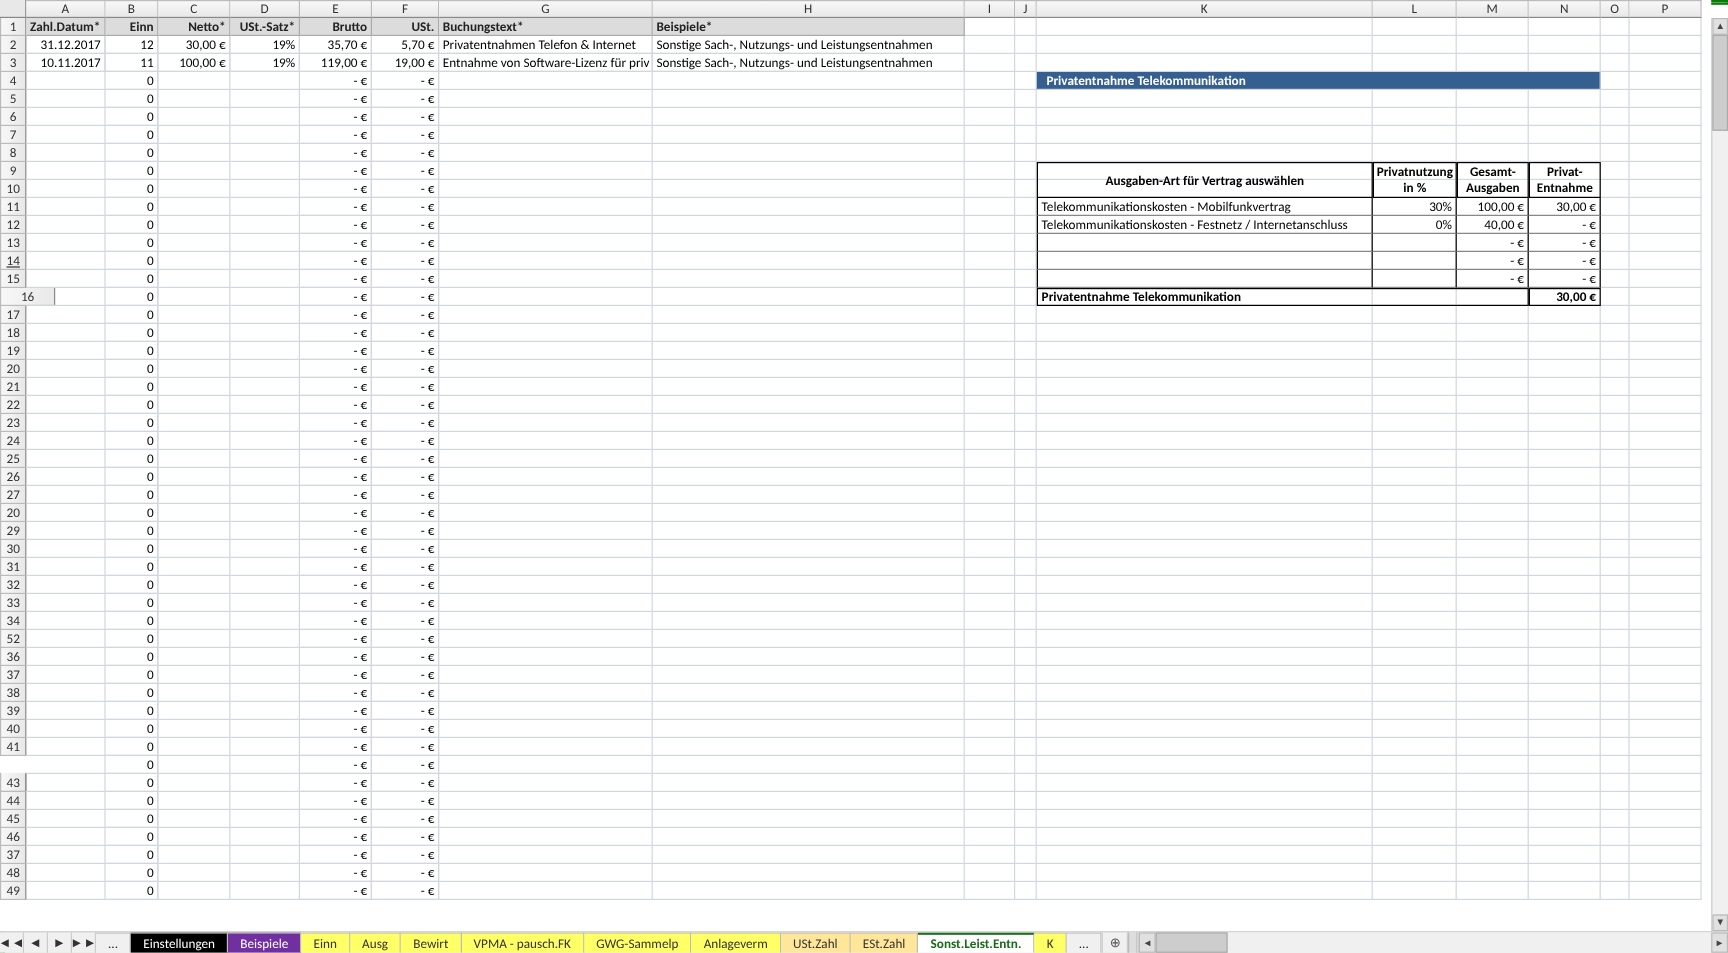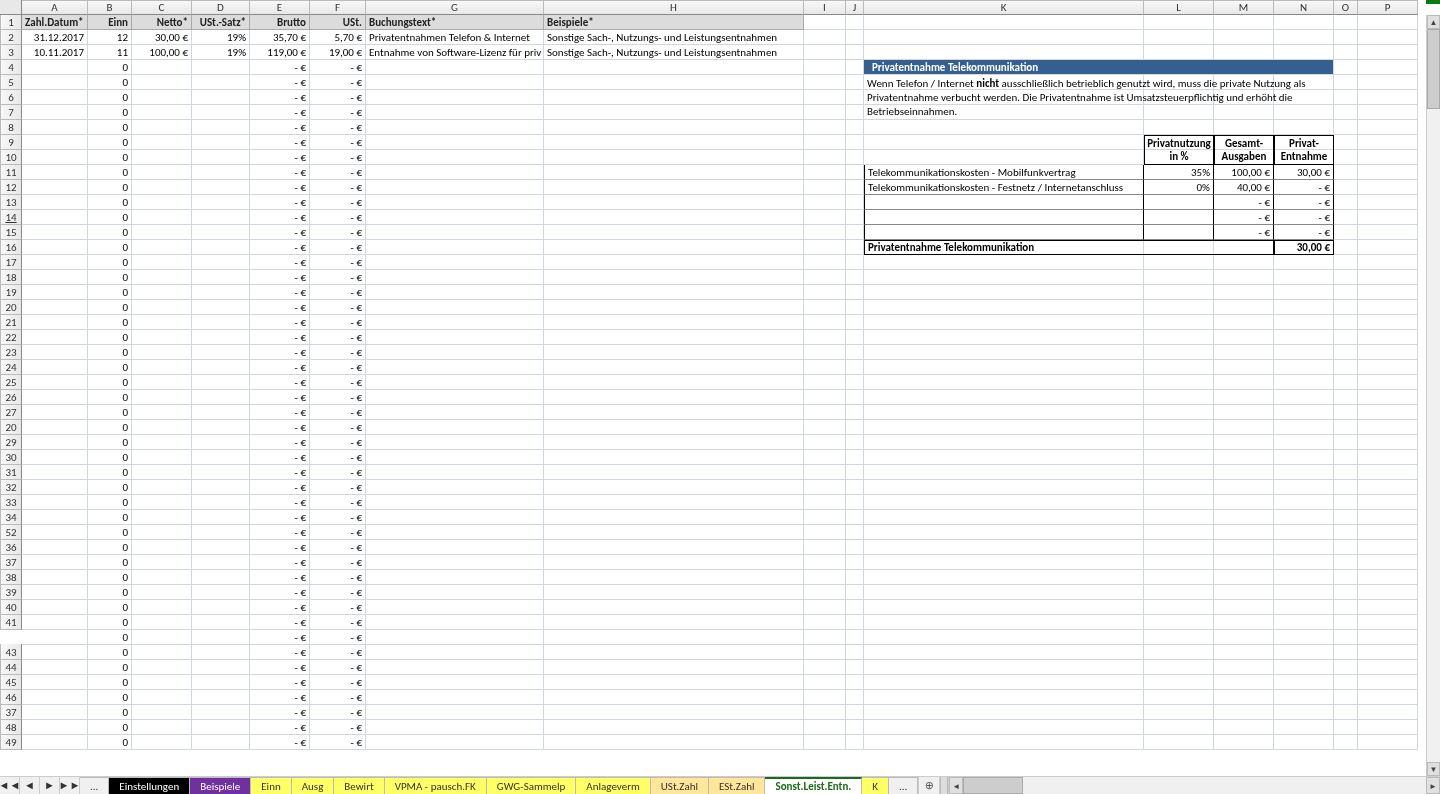--- a/index.html
+++ b/index.html
@@ -298,21 +298,21 @@
     <div class="cell " style="left: 366px; top: 225px; width: 178px; height: 15px;"></div>
     <div class="cell " style="left: 544px; top: 225px; width: 260px; height: 15px;"></div>
     <div class="cell " style="left: 804px; top: 225px; width: 42px; height: 15px;"></div>
     <div class="cell " style="left: 846px; top: 225px; width: 18px; height: 15px;"></div>
     <div class="cell " style="left: 864px; top: 225px; width: 280px; height: 15px;"></div>
     <div class="cell " style="left: 1144px; top: 225px; width: 70px; height: 15px;"></div>
     <div class="cell " style="left: 1214px; top: 225px; width: 60px; height: 15px;"></div>
     <div class="cell " style="left: 1274px; top: 225px; width: 60px; height: 15px;"></div>
     <div class="cell " style="left: 1334px; top: 225px; width: 24px; height: 15px;"></div>
     <div class="cell " style="left: 1358px; top: 225px; width: 60px; height: 15px;"></div>
-    <div class="cell rowhdr" style="left: 0px; top: 240px; width: 22px; height: 15px;">16</div>
+    <div class="cell rowhdr" style="left: 0px; top: 240px; width: 46px; height: 15px;">16</div>
     <div class="cell " style="left: 22px; top: 240px; width: 66px; height: 15px;"></div>
     <div class="cell " style="left: 88px; top: 240px; width: 44px; height: 15px;"></div>
     <div class="cell " style="left: 132px; top: 240px; width: 60px; height: 15px;"></div>
     <div class="cell " style="left: 192px; top: 240px; width: 58px; height: 15px;"></div>
     <div class="cell " style="left: 250px; top: 240px; width: 60px; height: 15px;"></div>
     <div class="cell " style="left: 310px; top: 240px; width: 56px; height: 15px;"></div>
     <div class="cell " style="left: 366px; top: 240px; width: 178px; height: 15px;"></div>
     <div class="cell " style="left: 544px; top: 240px; width: 260px; height: 15px;"></div>
     <div class="cell " style="left: 804px; top: 240px; width: 42px; height: 15px;"></div>
     <div class="cell " style="left: 846px; top: 240px; width: 18px; height: 15px;"></div>
@@ -1039,37 +1039,35 @@
     <div class="cell r" style="left: 88px; top: 705px; width: 44px; height: 15px;">0</div>
     <div class="cell r" style="left: 250px; top: 705px; width: 60px; height: 15px;">-   €</div>
     <div class="cell r" style="left: 310px; top: 705px; width: 56px; height: 15px;">-   €</div>
     <div class="cell r" style="left: 88px; top: 720px; width: 44px; height: 15px;">0</div>
     <div class="cell r" style="left: 250px; top: 720px; width: 60px; height: 15px;">-   €</div>
     <div class="cell r" style="left: 310px; top: 720px; width: 56px; height: 15px;">-   €</div>
     <div class="cell r" style="left: 88px; top: 735px; width: 44px; height: 15px;">0</div>
     <div class="cell r" style="left: 250px; top: 735px; width: 60px; height: 15px;">-   €</div>
     <div class="cell r" style="left: 310px; top: 735px; width: 56px; height: 15px;">-   €</div>
     <div class="cell bluehdr" style="left: 864px; top: 60px; width: 470px; height: 15px; padding-left: 8px;">  Privatentnahme Telekommunikation</div>
-    <div class="cell " style="left: 864px; top: 75px; width: 470px; height: 45px; white-space: normal; line-height: 14px; align-items: flex-start; padding-top: 2px;">
-      <span>Wenn Telefon / Internet <b>nicht</b> ausschließlich betrieblich genutzt wird, muss die private Nutzung als Privatentnahme verbucht werden. Die Privatentnahme ist Umsatzsteuerpflichtig und erhöht die Betriebseinnahmen.</span>
-    </div>
+    <div class="cell c bold" style="left: 864px; top: 135px; width: 280px; height: 30px; border: 1px solid rgb(0, 0, 0);">Ausgaben-Art für Vertrag auswählen</div>
     <div class="cell c bold" style="left: 1144px; top: 135px; width: 70px; height: 30px; border: 1px solid rgb(0, 0, 0); flex-direction: column; white-space: normal; line-height: 13px;">
       <div>Privatnutzung</div>
       <div>in %</div>
     </div>
     <div class="cell c bold" style="left: 1214px; top: 135px; width: 60px; height: 30px; border: 1px solid rgb(0, 0, 0); flex-direction: column; white-space: normal; line-height: 13px;">
       <div>Gesamt-</div>
       <div>Ausgaben</div>
     </div>
     <div class="cell c bold" style="left: 1274px; top: 135px; width: 60px; height: 30px; border: 1px solid rgb(0, 0, 0); flex-direction: column; white-space: normal; line-height: 13px;">
       <div>Privat-</div>
       <div>Entnahme</div>
     </div>
     <div class="cell " style="left: 864px; top: 165px; width: 280px; height: 15px; border-left: 1px solid rgb(0, 0, 0); border-bottom: 1px solid rgb(136, 136, 136); border-right: 1px solid rgb(0, 0, 0);">Telekommunikationskosten - Mobilfunkvertrag</div>
-    <div class="cell r" style="left: 1144px; top: 165px; width: 70px; height: 15px; border-bottom: 1px solid rgb(136, 136, 136); border-right: 1px solid rgb(0, 0, 0);">35%</div>
+    <div class="cell r" style="left: 1144px; top: 165px; width: 70px; height: 15px; border-bottom: 1px solid rgb(136, 136, 136); border-right: 1px solid rgb(0, 0, 0);">30%</div>
     <div class="cell r" style="left: 1214px; top: 165px; width: 60px; height: 15px; border-bottom: 1px solid rgb(136, 136, 136); border-right: 1px solid rgb(0, 0, 0);">100,00 €</div>
     <div class="cell r" style="left: 1274px; top: 165px; width: 60px; height: 15px; border-bottom: 1px solid rgb(136, 136, 136); border-right: 1px solid rgb(0, 0, 0);">30,00 €</div>
     <div class="cell " style="left: 864px; top: 180px; width: 280px; height: 15px; border-left: 1px solid rgb(0, 0, 0); border-bottom: 1px solid rgb(136, 136, 136); border-right: 1px solid rgb(0, 0, 0);">Telekommunikationskosten - Festnetz / Internetanschluss</div>
     <div class="cell r" style="left: 1144px; top: 180px; width: 70px; height: 15px; border-bottom: 1px solid rgb(136, 136, 136); border-right: 1px solid rgb(0, 0, 0);">0%</div>
     <div class="cell r" style="left: 1214px; top: 180px; width: 60px; height: 15px; border-bottom: 1px solid rgb(136, 136, 136); border-right: 1px solid rgb(0, 0, 0);">40,00 €</div>
     <div class="cell r" style="left: 1274px; top: 180px; width: 60px; height: 15px; border-bottom: 1px solid rgb(136, 136, 136); border-right: 1px solid rgb(0, 0, 0);">-   €</div>
     <div class="cell " style="left: 864px; top: 195px; width: 280px; height: 15px; border-left: 1px solid rgb(0, 0, 0); border-bottom: 1px solid rgb(136, 136, 136); border-right: 1px solid rgb(0, 0, 0);"></div>
     <div class="cell r" style="left: 1144px; top: 195px; width: 70px; height: 15px; border-bottom: 1px solid rgb(136, 136, 136); border-right: 1px solid rgb(0, 0, 0);"></div>
     <div class="cell r" style="left: 1214px; top: 195px; width: 60px; height: 15px; border-bottom: 1px solid rgb(136, 136, 136); border-right: 1px solid rgb(0, 0, 0);">-   €</div>
     <div class="cell r" style="left: 1274px; top: 195px; width: 60px; height: 15px; border-bottom: 1px solid rgb(136, 136, 136); border-right: 1px solid rgb(0, 0, 0);">-   €</div>

